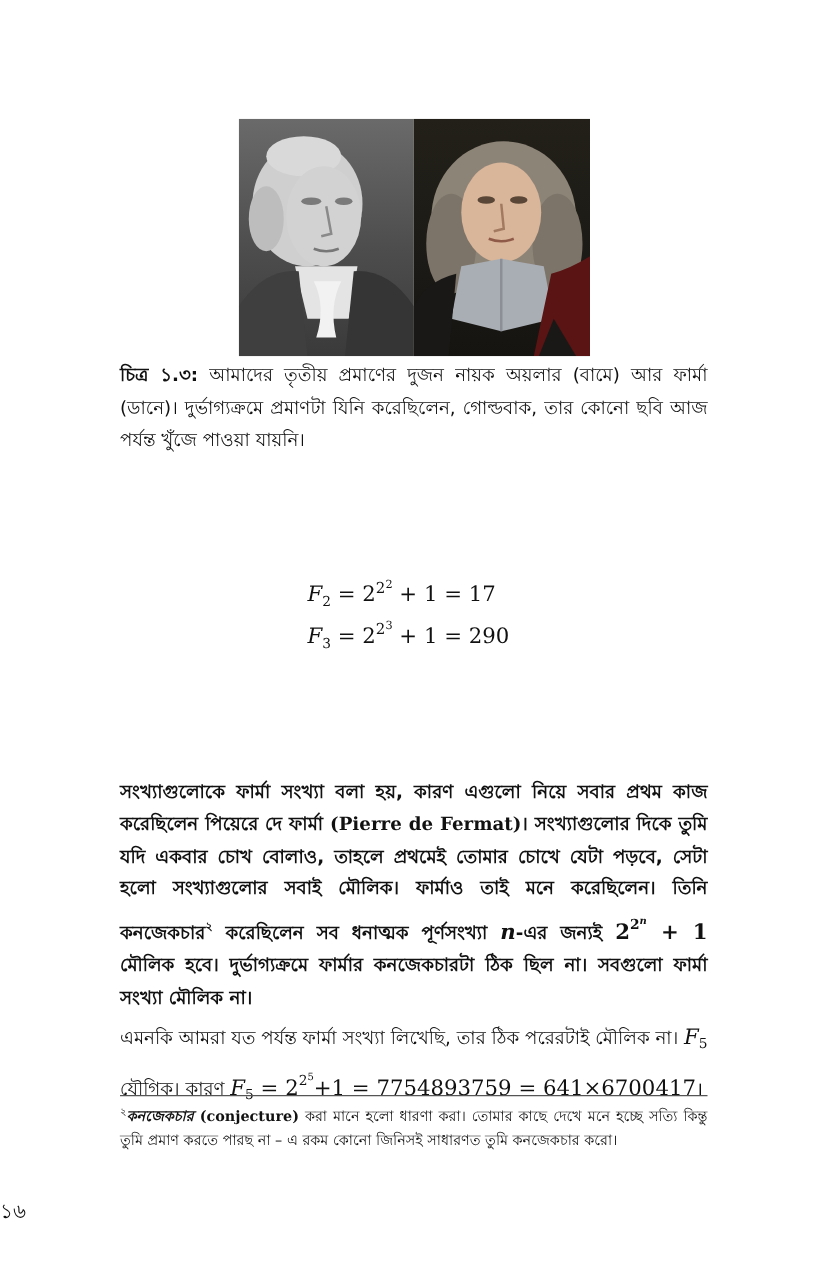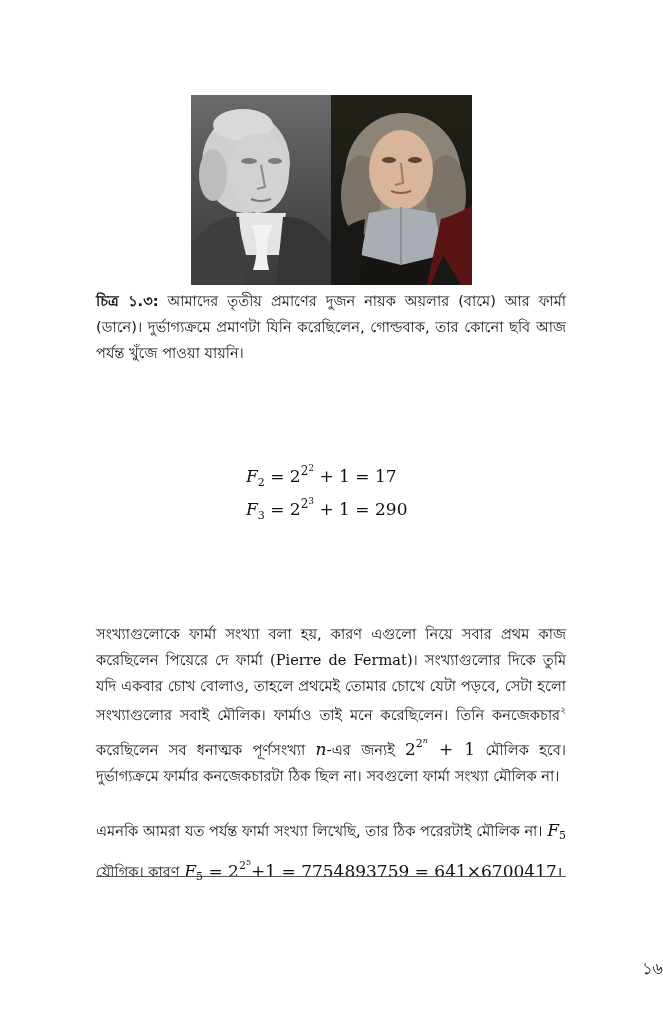--- a/index.html
+++ b/index.html
@@ -37,21 +37,21 @@
   .eq-line .F { font-style: italic; }
   .eq-line sub { font-size: 11px; vertical-align: -4px; font-style: normal; }
   .eq-line .pow { font-size: 12px; vertical-align: 7px; }
   .eq-line .pow .pow2 { font-size: 9px; vertical-align: 4px; }
 
   
   .para {
     position: absolute; left: 96px; width: 470px;
     font-size: 14.6px; line-height: 25.8px; text-align: justify;
   }
-  .para.p1 { top: 621px; }
+  .para.p1 { top: 621px; font-weight: bold; }
   .para.p2 { top: 817px; line-height: 27px; }
   .math { font-family: "DejaVu Serif", "Liberation Serif", serif; font-size: 17px; }
   .math i { font-style: italic; }
   .math sup { font-size: 11px; vertical-align: 8px; }
   .math sup sup { font-size: 8px; vertical-align: 4px; }
   .math sub { font-size: 11px; vertical-align: -3px; }
   .fn-mark { font-size: 9px; vertical-align: 7px; }
   .latin-serif { font-family: "DejaVu Serif", "Liberation Serif", serif; }
 
   
@@ -63,21 +63,21 @@
     position: absolute; left: 96px; top: 880px; width: 470px;
     font-size: 11.5px; line-height: 19px; text-align: justify;
   }
   .footnote .fn-num { font-size: 8px; vertical-align: 5px; }
   .footnote .fn-term { font-weight: bold; font-style: italic; }
   .footnote .fn-eng { font-weight: bold; font-family: "DejaVu Serif", "Liberation Serif", serif; }
 
   
   .page-number {
     position: absolute; left: 0; width: 663px; top: 956px;
-    text-align: right; font-size: 16px;
+    text-align: left; font-size: 16px;
   }
 </style>
 </head>
 <body>
 
 <div class="page">
 
   <div class="figure">
     <div class="portrait euler">
       <svg width="140" height="190" viewBox="0 0 140 190">
@@ -149,15 +149,19 @@
     <span class="math"><span>2</span><sup><span>2</span><sup><i>n</i></sup></sup> <span>+ 1</span></span>
     <span>মৌলিক হবে। দুর্ভাগ্যক্রমে ফার্মার কনজেকচারটা ঠিক ছিল না। সবগুলো ফার্মা সংখ্যা মৌলিক না।</span>
   </div>
 
   <div class="para p2">
     <span>এমনকি আমরা যত পর্যন্ত ফার্মা সংখ্যা লিখেছি, তার ঠিক পরেরটাই মৌলিক না।</span>
     <span class="math"><i>F</i><sub>5</sub></span><span> যৌগিক। কারণ </span><span class="math"><i>F</i><sub>5</sub> = <span>2</span><sup><span>2</span><sup>5</sup></sup><span>+1 = 7754893759 = 641×6700417</span></span><span>।</span>
   </div>
 
   <div class="fn-rule"></div>
+  <div class="footnote">
+    <span class="fn-num">২</span><span class="fn-term">কনজেকচার</span>
+    <span class="fn-eng">(conjecture)</span><span> করা মানে হলো ধারণা করা। তোমার কাছে দেখে মনে হচ্ছে সত্যি কিন্তু তুমি প্রমাণ করতে পারছ না – এ রকম কোনো জিনিসই সাধারণত তুমি কনজেকচার করো।</span>
+  </div>
 
   <div class="page-number">১৬</div>
 </div>
 
 </body></html>

